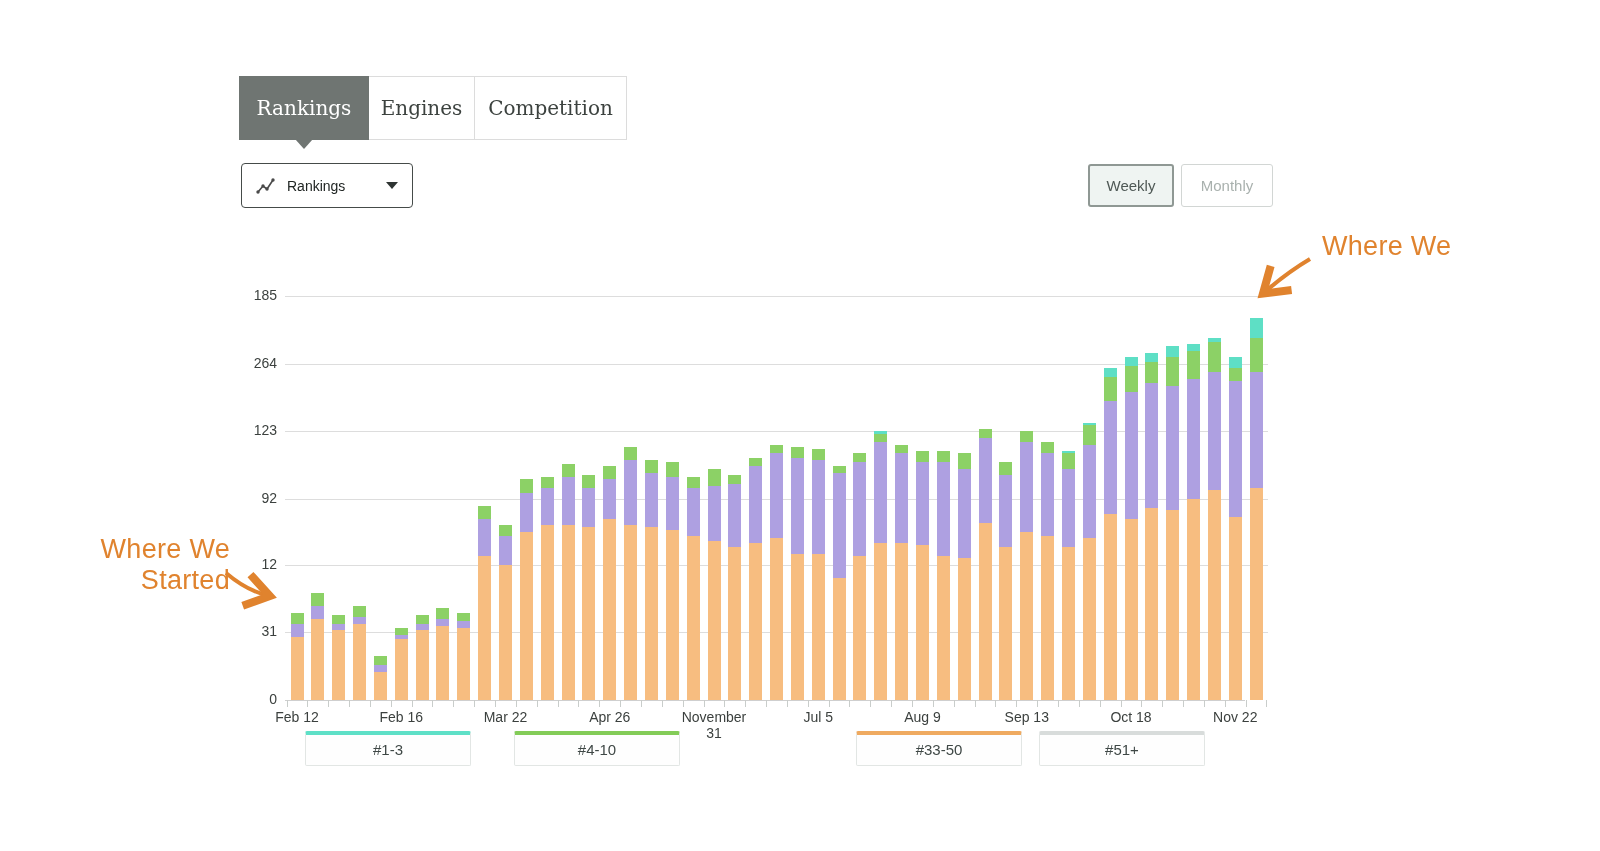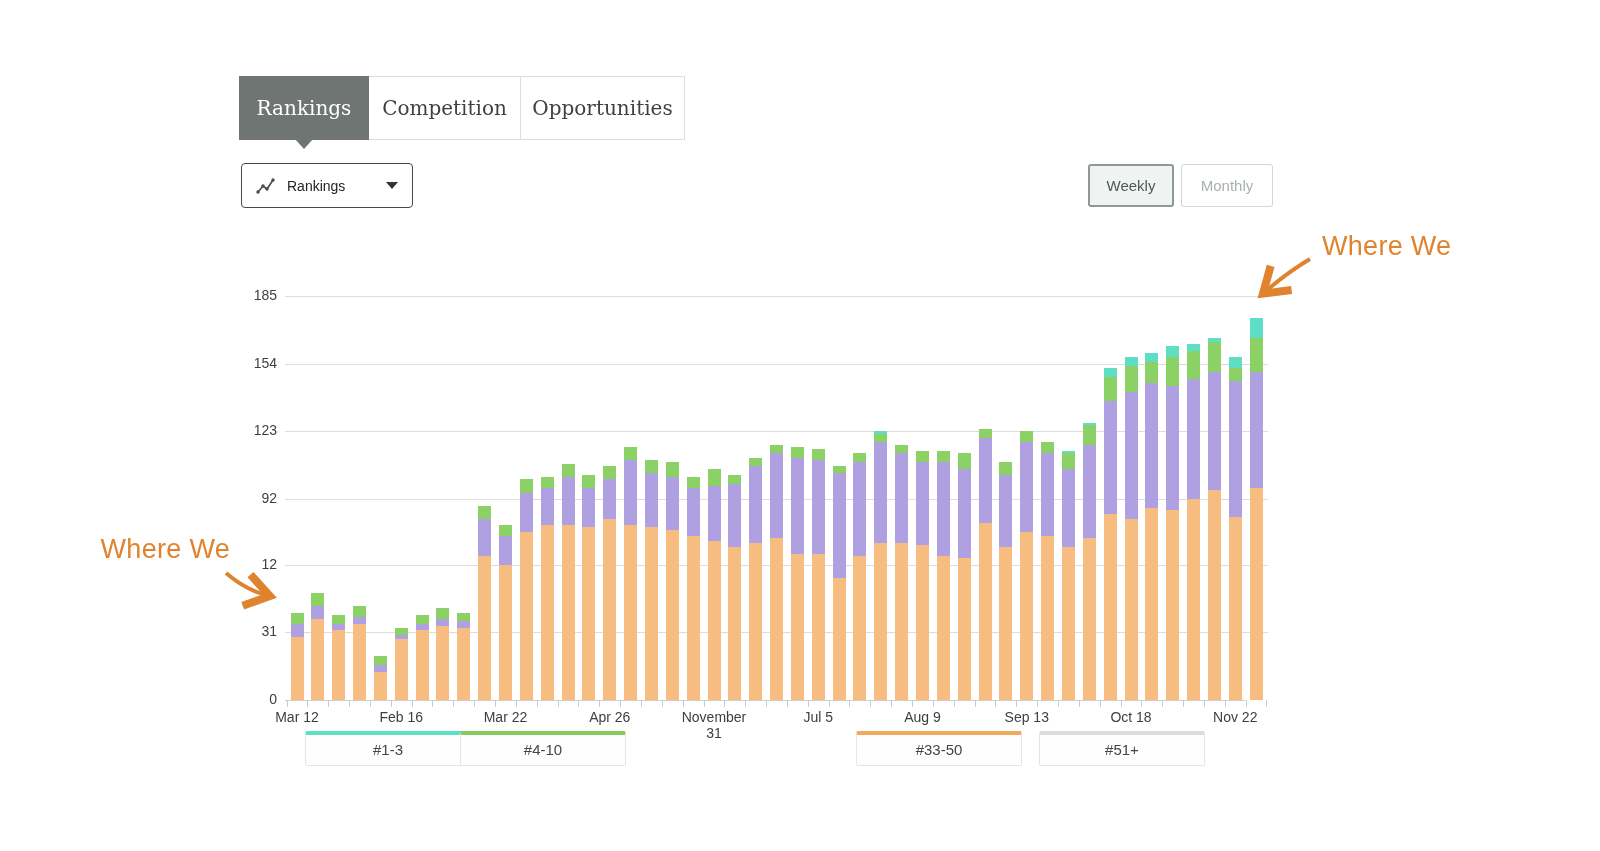--- a/index.html
+++ b/index.html
@@ -58,25 +58,25 @@
   svg.arrow { position:absolute; overflow:visible; }
 </style>
 </head>
 <body>
 
 <nav id="tabs">
     <div class="tab active" style="width: 130px;">
       <span>Rankings</span>
       <div class="tab-pointer"></div>
     </div>
+    <div class="tab" style="width: 107px;">
+      <span>Engines</span>
+    </div>
     <div class="tab" style="width: 153px;">
       <span>Competition</span>
-    </div>
-    <div class="tab" style="width: 165px;">
-      <span>Opportunities</span>
     </div>
   </nav>
 
 <div id="chart-select">
   <svg width="20" height="20" viewBox="0 0 20 20">
     <polyline points="2,16 7,10 11,13 17,4" fill="none" stroke="#4A4A4A" stroke-width="1.6"></polyline>
     <circle cx="2" cy="16" r="1.7" fill="#4A4A4A"></circle>
     <circle cx="7" cy="10" r="1.7" fill="#4A4A4A"></circle>
     <circle cx="11" cy="13" r="1.7" fill="#4A4A4A"></circle>
     <circle cx="17" cy="4" r="1.7" fill="#4A4A4A"></circle>
@@ -87,21 +87,21 @@
 
 <div id="period-toggle">
     <div class="toggle-btn selected">Weekly</div>
     <div class="toggle-btn unselected">Monthly</div>
   </div>
 
 <div id="plot">
     <div class="gridline" style="top: 0px; width: 983px;"></div>
     <div class="ylabel" style="top: -9px;">185</div>
     <div class="gridline" style="top: 67.6973px; width: 983px;"></div>
-    <div class="ylabel" style="top: 58.6973px;">154</div>
+    <div class="ylabel" style="top: 58.6973px;">264</div>
     <div class="gridline" style="top: 135.395px; width: 983px;"></div>
     <div class="ylabel" style="top: 126.395px;">123</div>
     <div class="gridline" style="top: 203.092px; width: 983px;"></div>
     <div class="ylabel" style="top: 194.092px;">92</div>
     <div class="gridline" style="top: 268.605px; width: 983px;"></div>
     <div class="ylabel" style="top: 259.605px;">12</div>
     <div class="gridline" style="top: 336.303px; width: 983px;"></div>
     <div class="ylabel" style="top: 327.303px;">31</div>
     <div class="baseline"></div>
     <div class="ylabel" style="top: 395px;">0</div>
@@ -392,41 +392,42 @@
     <div class="xtick" style="left: 793.8px;"></div>
     <div class="xtick" style="left: 814.65px;"></div>
     <div class="xtick" style="left: 835.5px;"></div>
     <div class="xtick" style="left: 856.35px;"></div>
     <div class="xtick" style="left: 877.2px;"></div>
     <div class="xtick" style="left: 898.05px;"></div>
     <div class="xtick" style="left: 918.9px;"></div>
     <div class="xtick" style="left: 939.75px;"></div>
     <div class="xtick" style="left: 960.6px;"></div>
     <div class="xtick" style="left: 981.45px;"></div>
-    <div class="xlabel" style="left: -28px;">Mar 12</div>
+    <div class="xlabel" style="left: -28px;">Feb 12</div>
     <div class="xlabel" style="left: 76.25px;">Feb 16</div>
     <div class="xlabel" style="left: 180.5px;">Mar 22</div>
     <div class="xlabel" style="left: 284.75px;">Apr 26</div>
     <div class="xlabel" style="left: 389px;">November 31</div>
     <div class="xlabel" style="left: 493.25px;">Jul 5</div>
     <div class="xlabel" style="left: 597.5px;">Aug 9</div>
     <div class="xlabel" style="left: 701.75px;">Sep 13</div>
     <div class="xlabel" style="left: 806px;">Oct 18</div>
     <div class="xlabel" style="left: 910.25px;">Nov 22</div>
   </div>
 
 <div id="legend">
     <div class="legend-box" style="left: 305px; border-top: 4px solid rgb(94, 224, 199);">#1-3</div>
-    <div class="legend-box" style="left: 460px; border-top: 4px solid rgb(131, 204, 88);">#4-10</div>
+    <div class="legend-box" style="left: 514px; border-top: 4px solid rgb(131, 204, 88);">#4-10</div>
     <div class="legend-box" style="left: 856px; border-top: 4px solid rgb(239, 170, 96);">#33-50</div>
     <div class="legend-box" style="left: 1039px; border-top: 4px solid rgb(216, 220, 219);">#51+</div>
   </div>
 
 <div id="annot-started" class="annot" style="color: rgb(224, 131, 46);">
   <div>Where We</div>
+  <div>Started</div>
 </div>
 <svg class="arrow" style="left:222px; top:566px;" width="56" height="44" viewBox="0 0 56 44">
   <defs>
     <marker id="head1" markerWidth="10" markerHeight="10" refX="6" refY="5" orient="auto">
       <path d="M1,1 L7,5 L1,9" fill="none" stroke="#E0832E" stroke-width="2"></path>
     </marker>
   </defs>
   <path d="M4,7 Q24,24 44,29" fill="none" stroke="#E0832E" stroke-width="4" marker-end="url(#head1)"></path>
 </svg>
 

